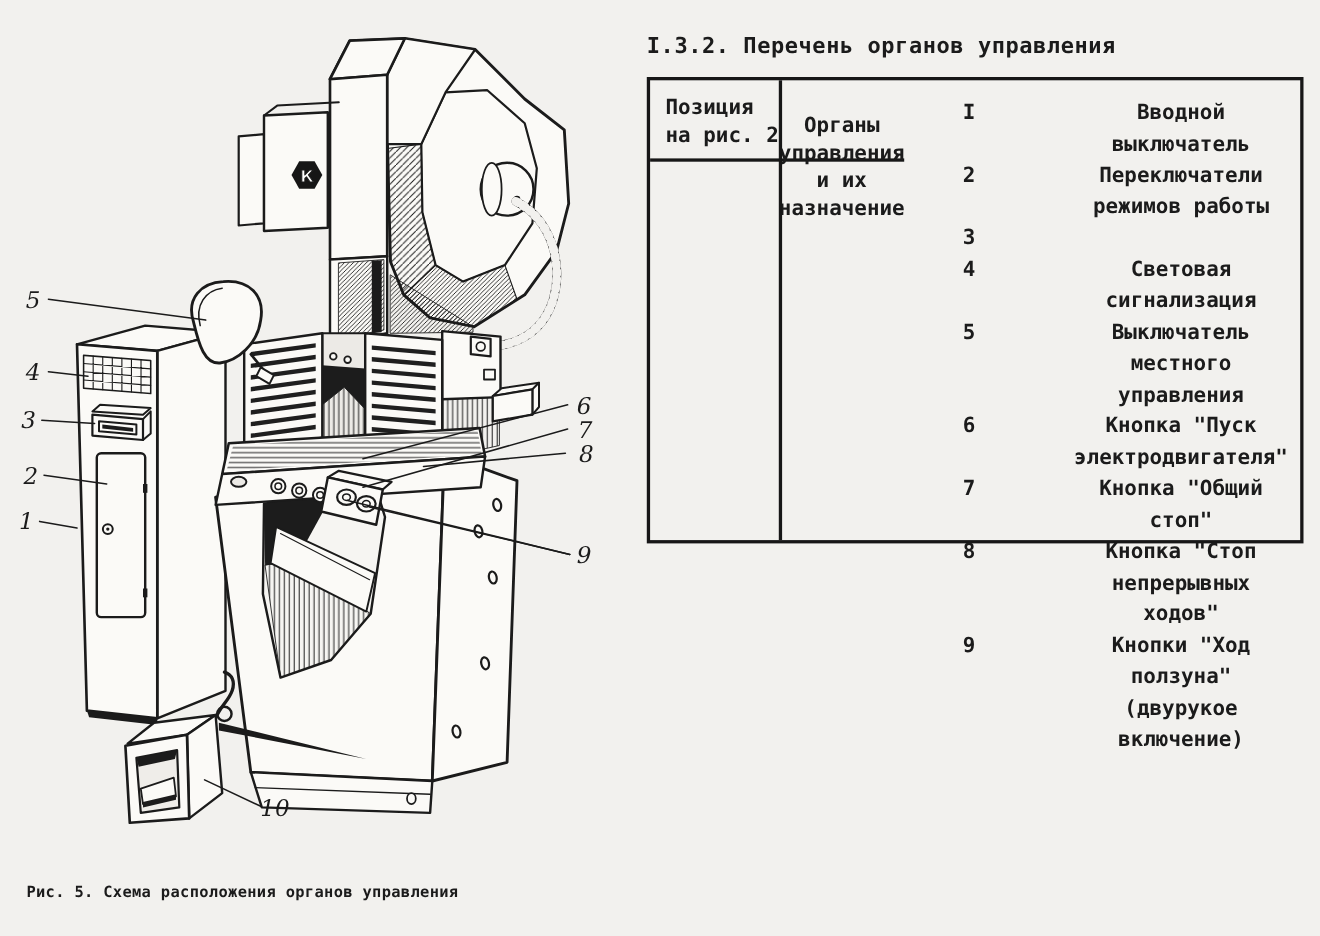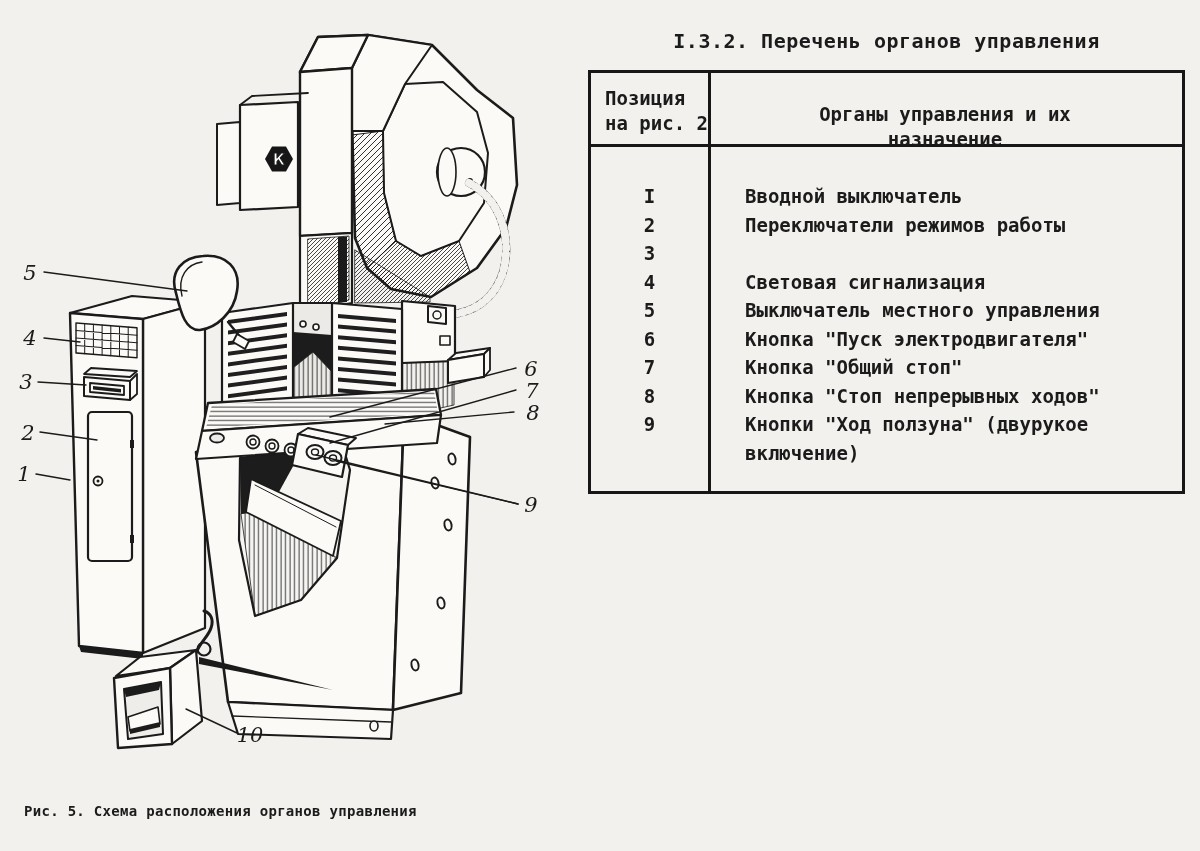--- a/index.html
+++ b/index.html
@@ -6,42 +6,42 @@
   body{
     width:1200px;height:851px;position:relative;overflow:hidden;
     background:#f2f1ee;
     font-family:"DejaVu Sans Mono", monospace;
     color:#1b1b1b;
   }
   .page{position:absolute;inset:0;}
   
   .section-title{
     position:absolute;left:588px;top:28px;width:597px;
-    text-align:center;font-weight:bold;font-size:20px;line-height:26px;
+    text-align:left;font-weight:bold;font-size:20px;line-height:26px;
     letter-spacing:.5px;
   }
   .ctable{
     position:absolute;left:588px;top:70px;width:597px;height:424px;
     border:3px solid #171717;box-sizing:border-box;
-    display:flex;flex-direction:column;background:transparent;gap:20px;
+    display:flex;flex-direction:row;background:transparent;
   }
   .col-divider{
     position:absolute;left:117px;top:0;bottom:0;width:3px;background:#171717;
   }
   .thead{
     display:flex;border-bottom:3px solid #171717;height:74px;box-sizing:border-box;
     font-weight:bold;font-size:19px;
   }
   .th-pos{width:117px;padding:13px 0 0 14px;box-sizing:border-box;}
   .th-desc{flex:1;text-align:center;padding-top:29px;}
   .th-line{display:block;line-height:25px;}
   .tbody{flex:1;padding-top:15px;display:flex;flex-direction:column;}
   .trow{display:flex;font-weight:bold;font-size:19px;line-height:28.5px;}
   .td-pos{width:117px;text-align:center;flex:0 0 auto;}
-  .td-desc{flex:1;padding:0 14px 0 37px;}
+  .td-desc{flex:1;padding:0 14px 0 37px;text-align:center;}
   
   .fig-caption{
     position:absolute;left:24px;top:803px;
     font-weight:bold;font-size:14px;letter-spacing:.3px;white-space:nowrap;
   }
   
   .fig{position:absolute;left:0;top:0;}
   .callout-num{
     font-family:"DejaVu Serif", serif;font-style:italic;font-size:21px;fill:#1b1b1b;
   }

